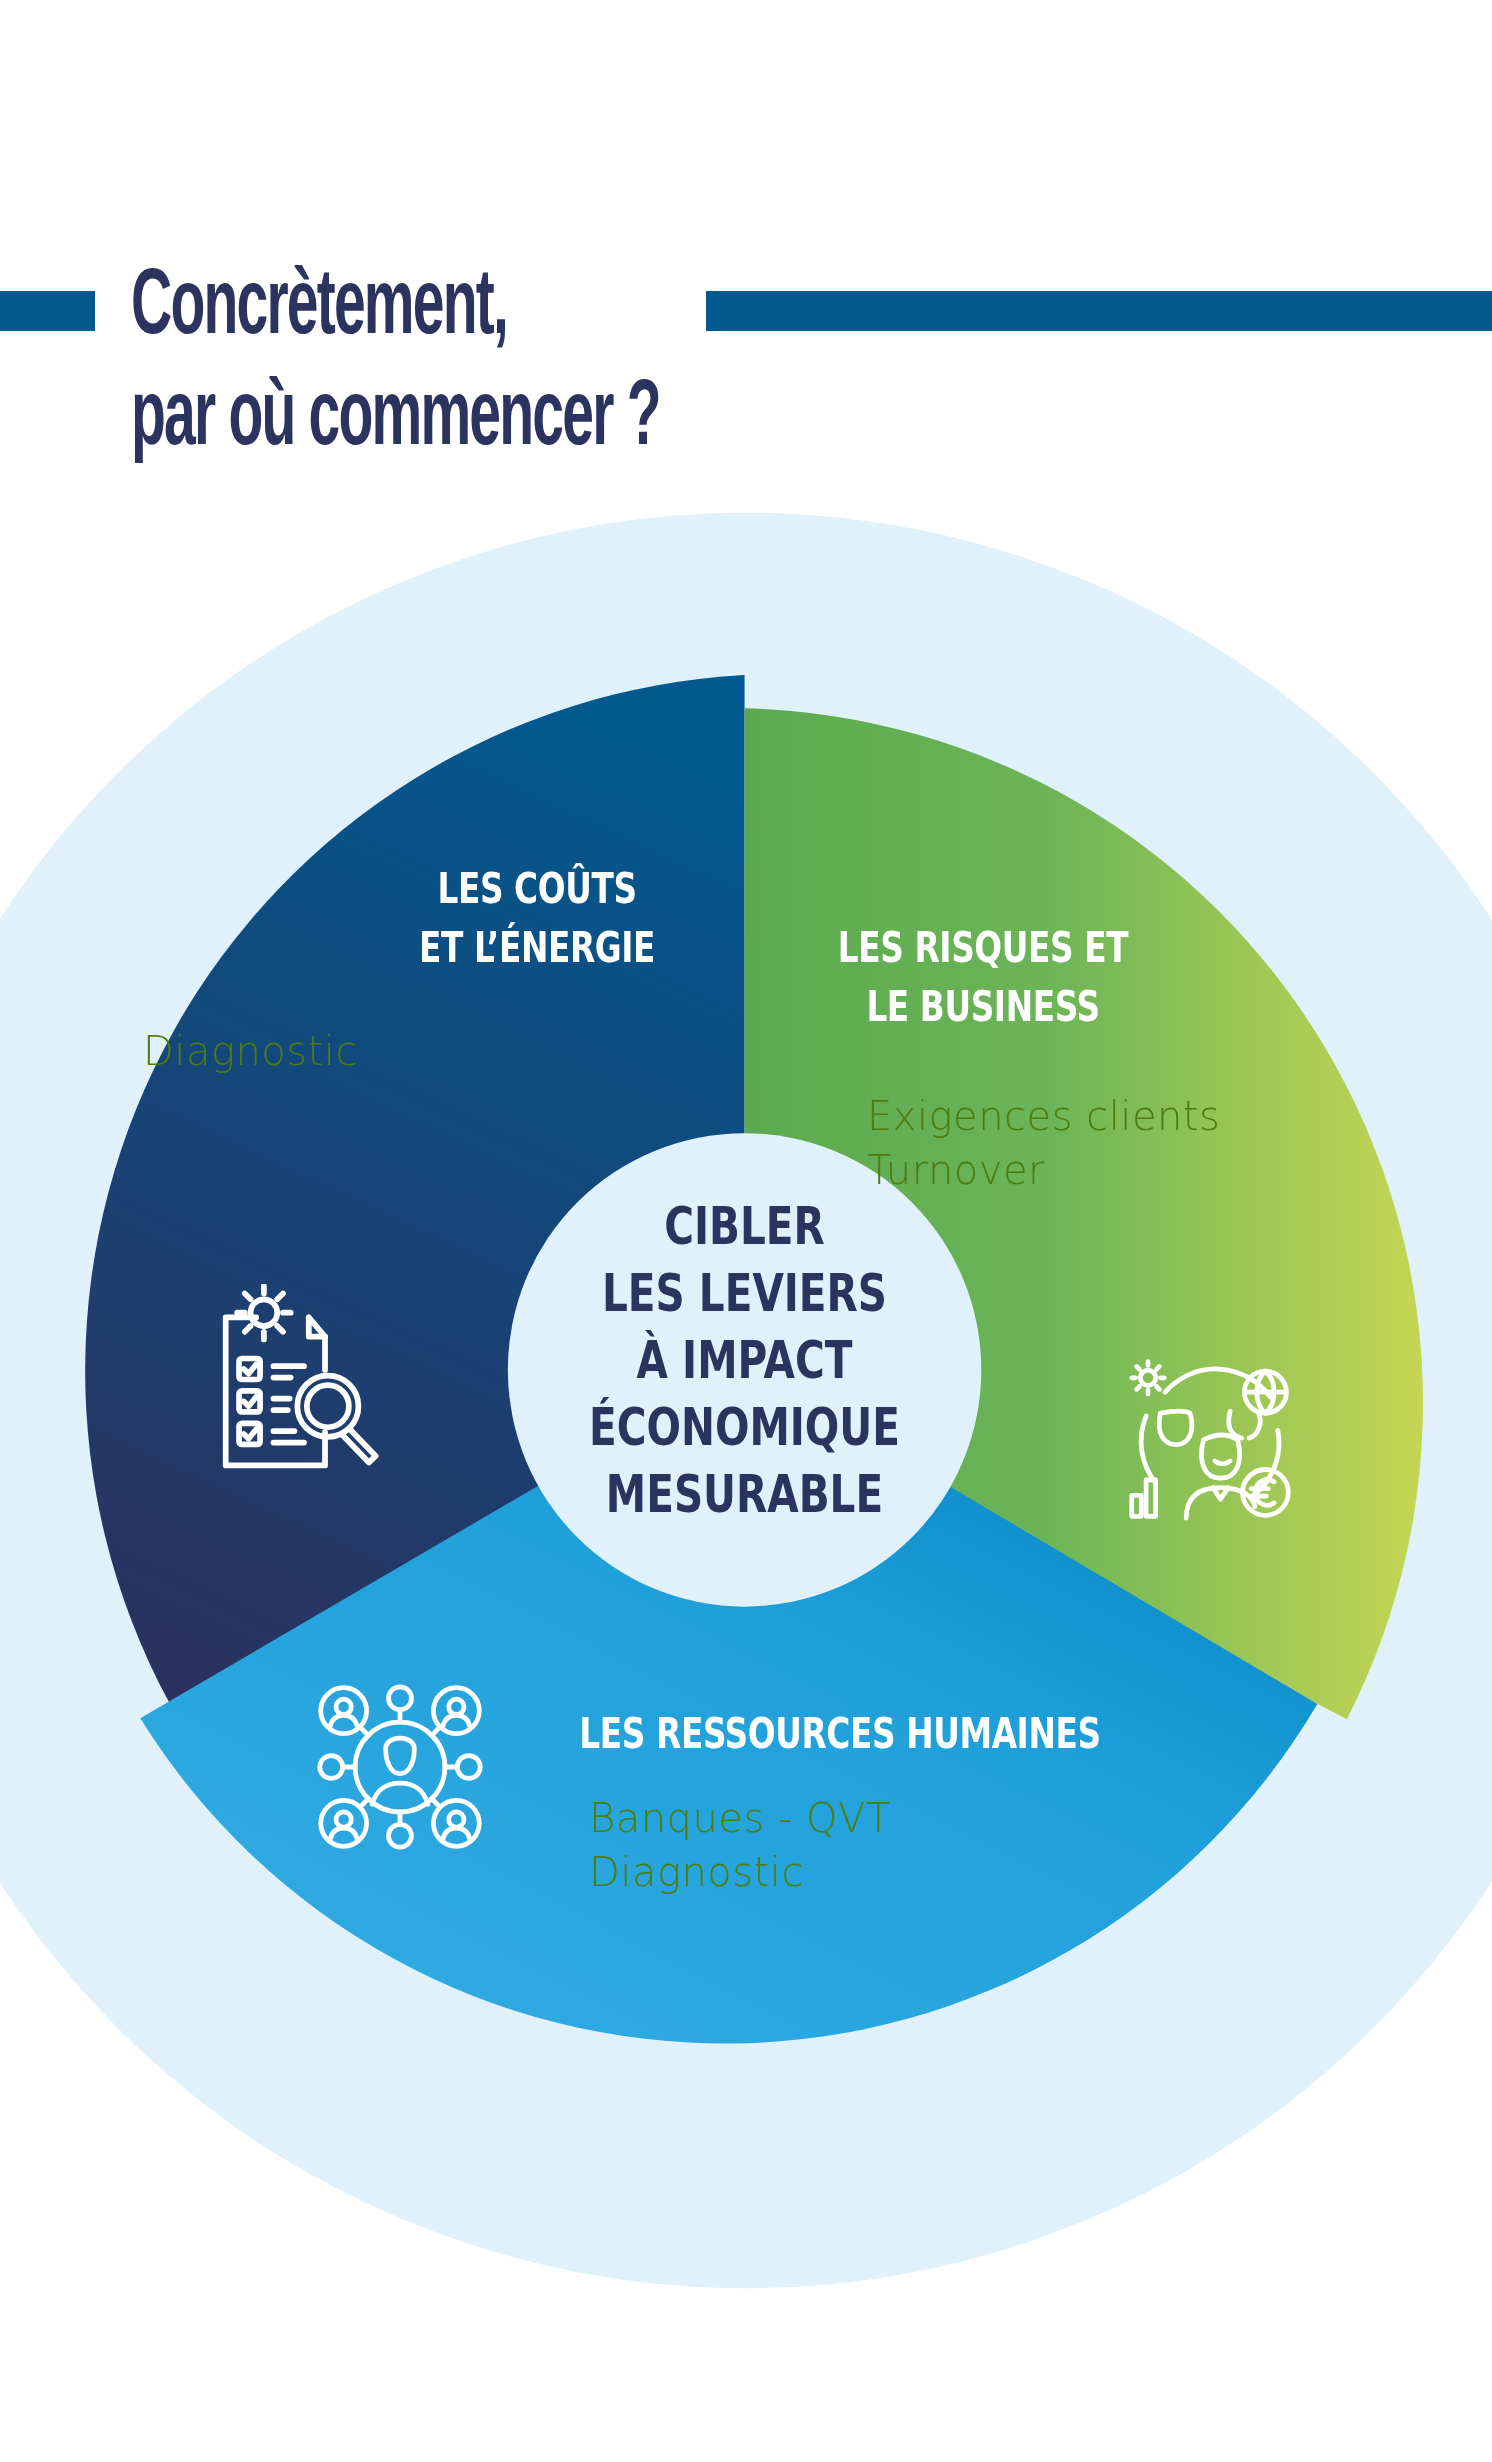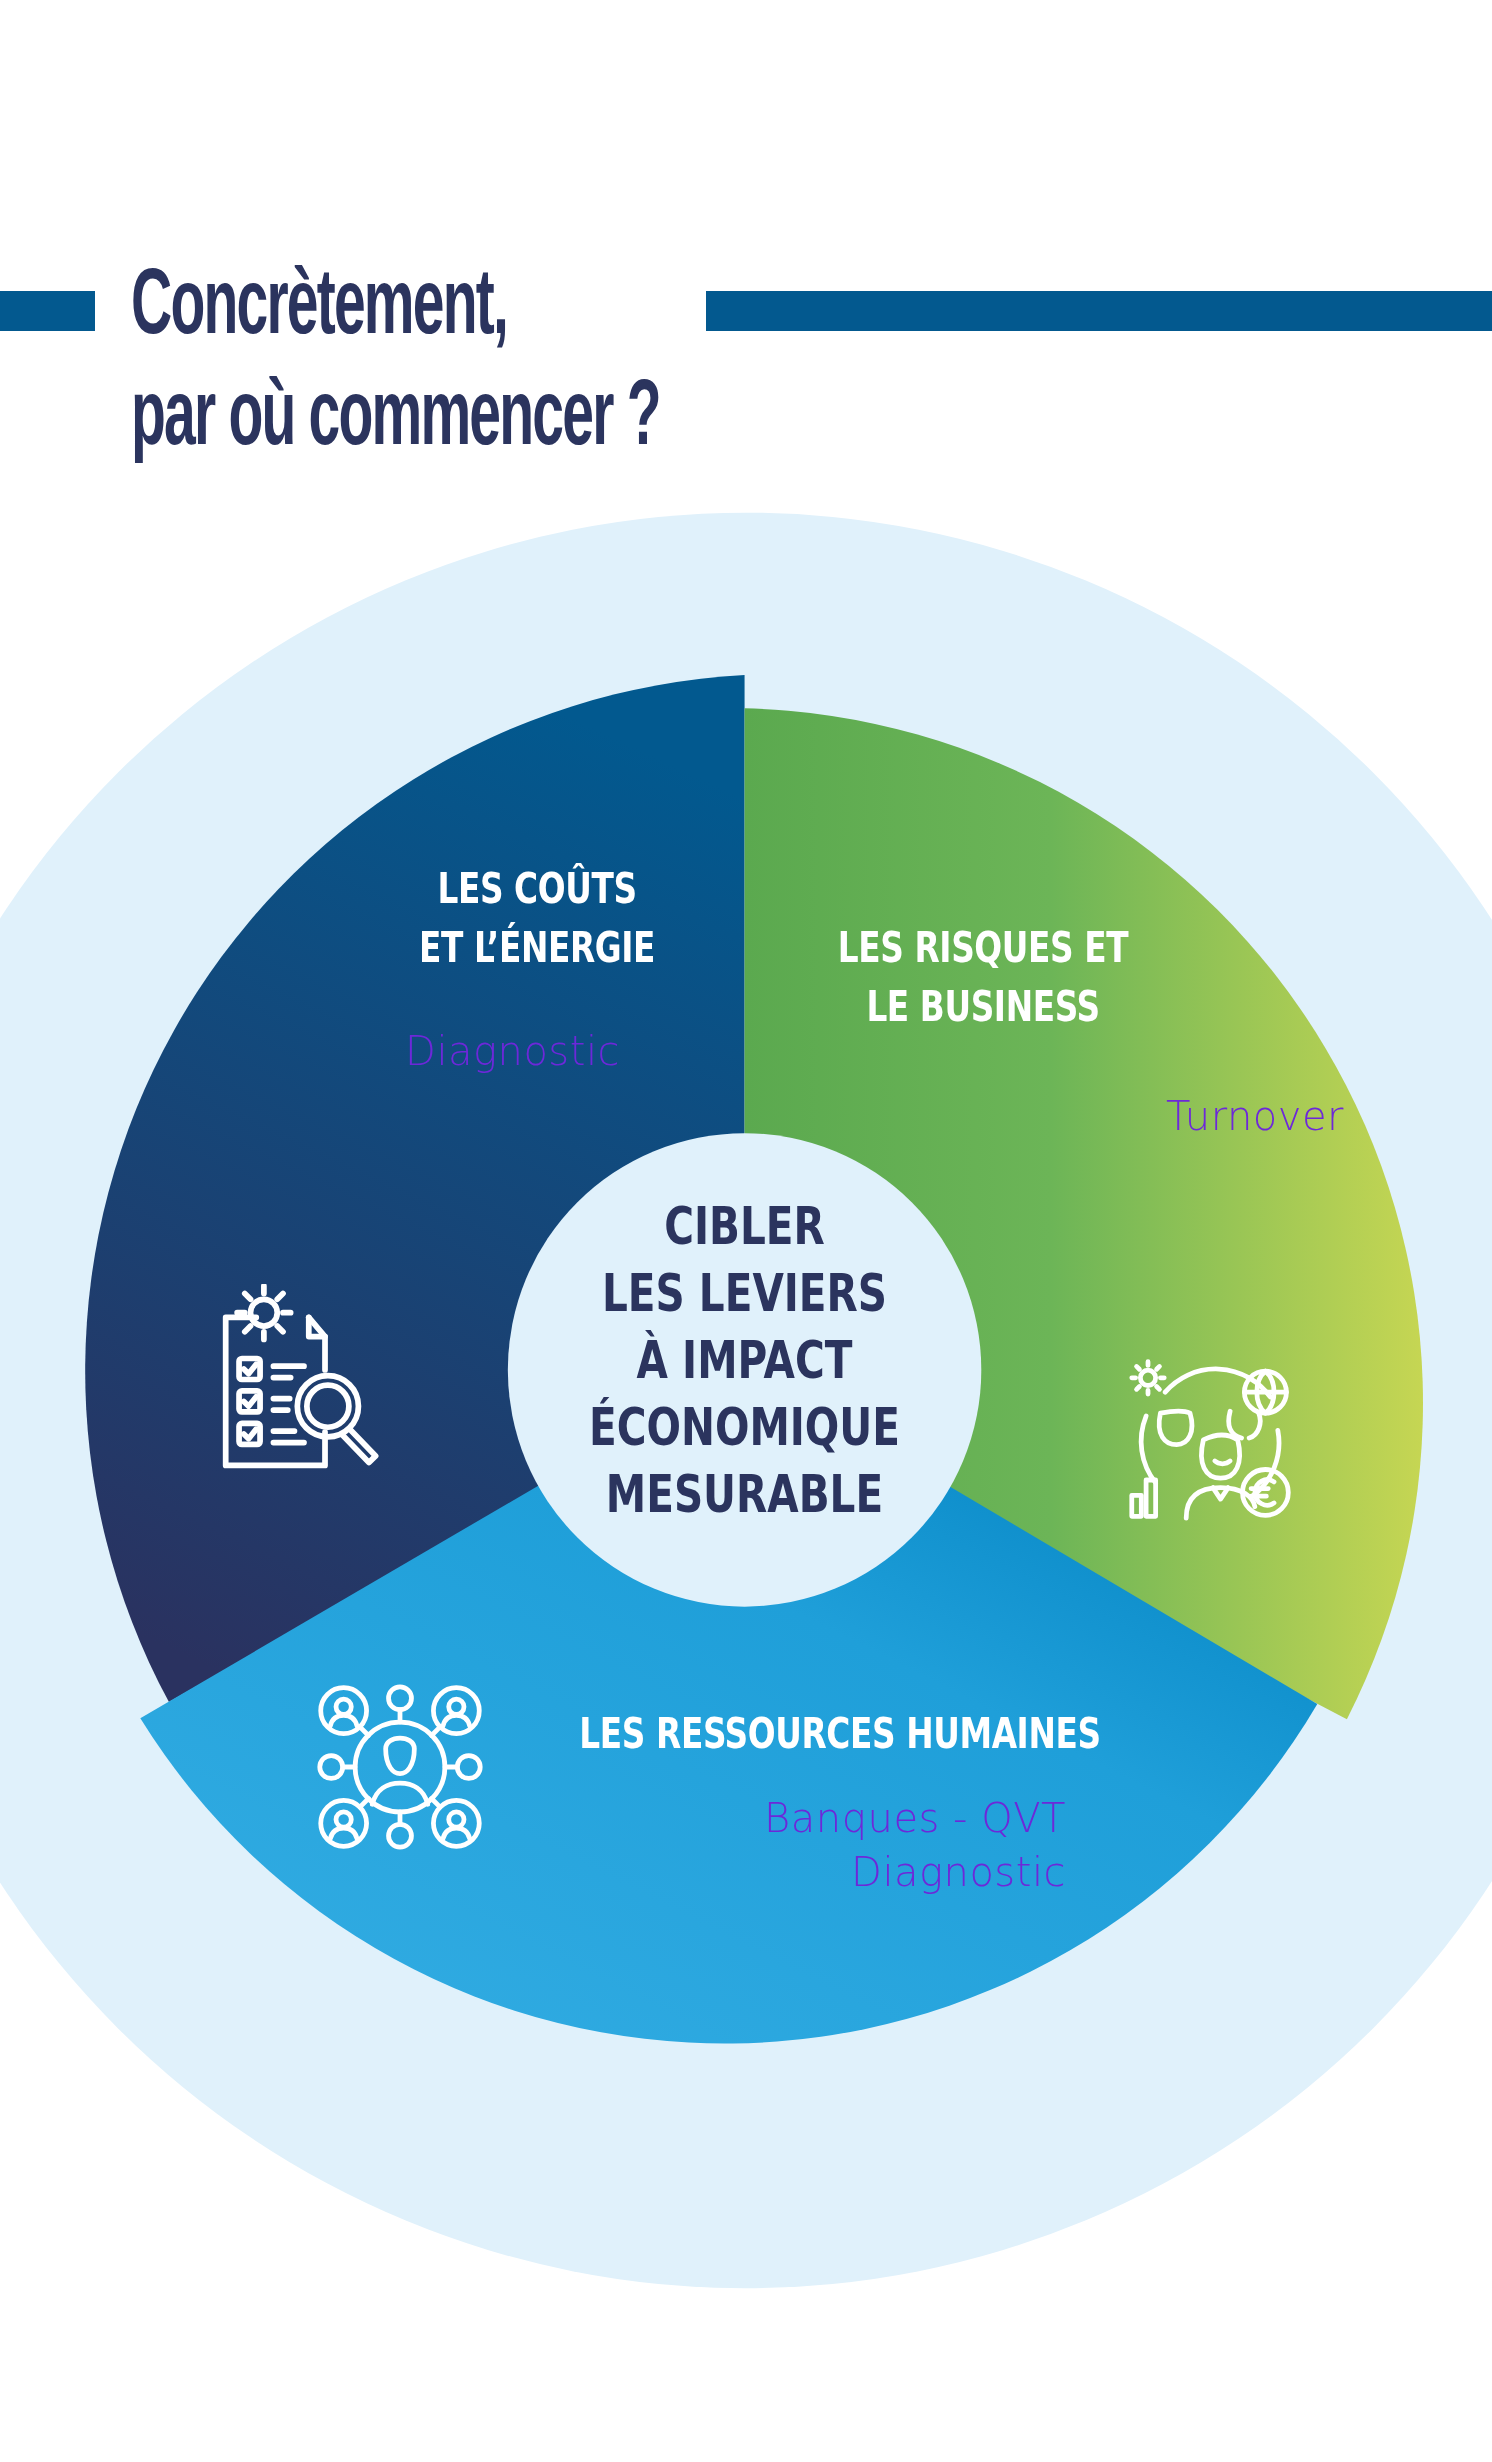--- a/index.html
+++ b/index.html
@@ -28,25 +28,25 @@
     position: absolute; color: #FFFFFF;
     font-family: "DejaVu Sans", sans-serif;
     font-weight: 700;
     font-size: 42px; line-height: 59px;
     text-align: center; white-space: nowrap;
     transform: scaleX(0.78);
     letter-spacing: -0.5px;
   }
   .heading span, .items span, .center-text span { display: block; }
   .items {
-    position: absolute; color: #6d28d9;
+    position: absolute; color: #4d7c0f;
     font-family: "DejaVu Sans", sans-serif;
     font-weight: 300;
     font-size: 40px; line-height: 54px;
-    text-align: right; white-space: nowrap;
+    text-align: left; white-space: nowrap;
     letter-spacing: 0.5px;
   }
   .center-text {
     position: absolute; left: 506px; top: 1193px; width: 477px;
     color: #2B345E;
     font-family: "DejaVu Sans", sans-serif;
     font-weight: 700;
     font-size: 52px; line-height: 67px;
     text-align: center; white-space: nowrap;
     transform: scaleX(0.78);
@@ -123,20 +123,21 @@
   <circle cx="115" cy="128" r="32"></circle>
   <circle cx="115" cy="128" r="22"></circle>
   <path d="M138 152 L165 180 L158 187 L131 159"></path>
 </svg>
 
 <div class="heading" style="left:792px; top:918px; width:382px;">
   <span>LES RISQUES ET</span>
   <span>LE BUSINESS</span>
 </div>
 <div class="items" style="left:867px; top:1089px; width:477px;">
+  <span>Exigences clients</span>
   <span>Turnover</span>
 </div>
 <svg class="icon" style="left:1127px; top:1354px;" width="168" height="168" viewBox="0 0 176 176" fill="none" stroke="#FFFFFF" stroke-width="5" stroke-linecap="round" stroke-linejoin="round">
   <path d="M40 40 A 70 70 0 0 1 150 45"></path>
   <path d="M158 80 A 70 70 0 0 1 130 150"></path>
   <path d="M30 135 A 70 70 0 0 1 20 65"></path>
   <circle cx="22" cy="25" r="8"></circle>
   <path d="M22 8 L22 12 M22 38 L22 42 M5 25 L9 25 M35 25 L39 25 M10 13 L13 16 M31 34 L34 37 M10 37 L13 34 M31 16 L34 13"></path>
   <circle cx="145" cy="40" r="22"></circle>
   <path d="M123 40 L167 40 M145 18 C 133 28 133 52 145 62 M145 18 C 157 28 157 52 145 62"></path>

